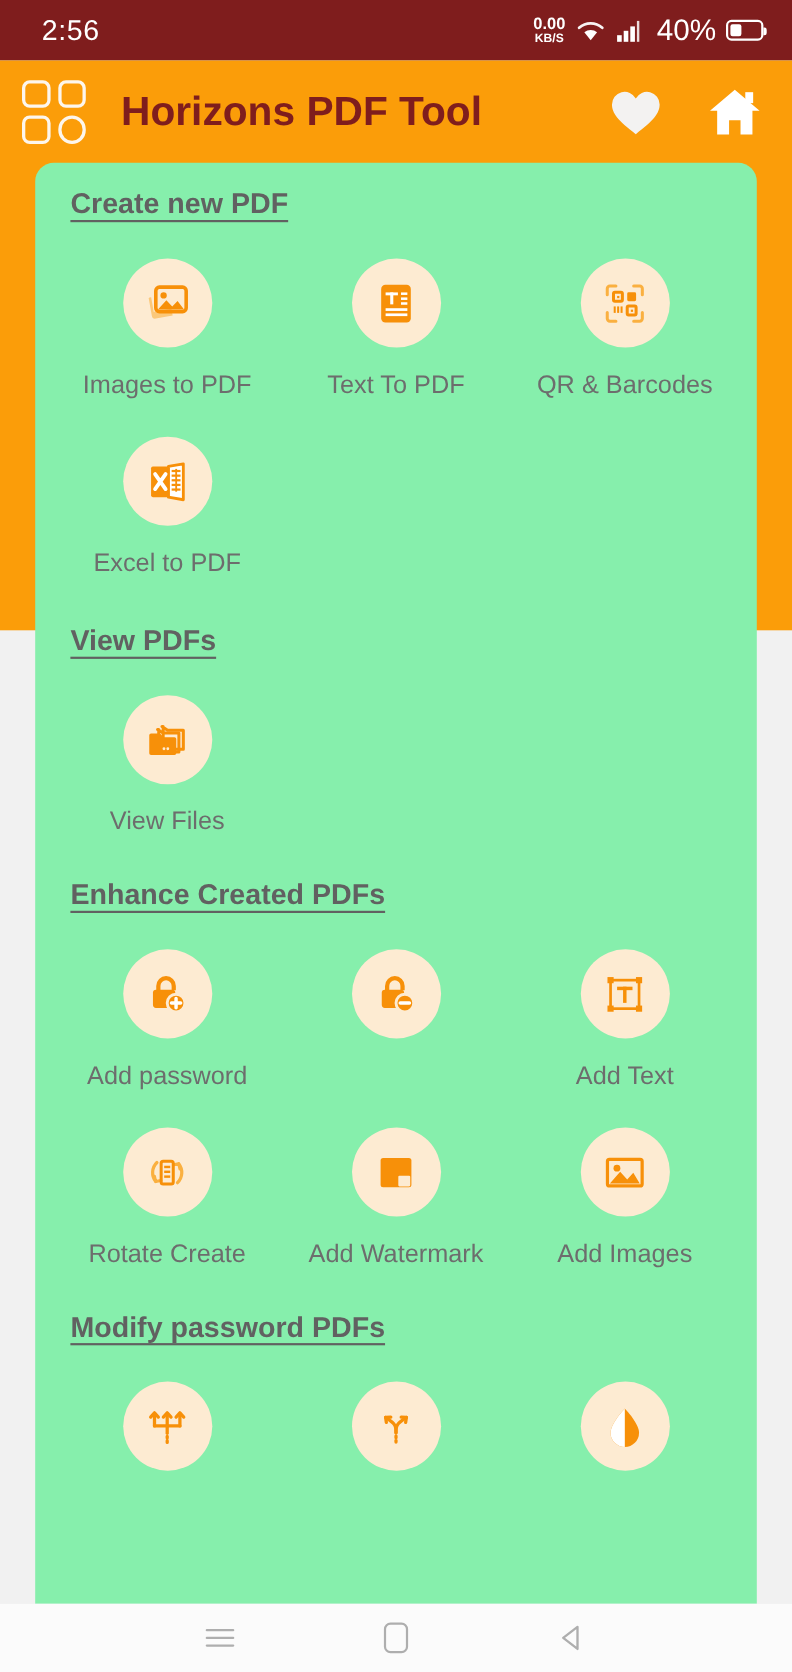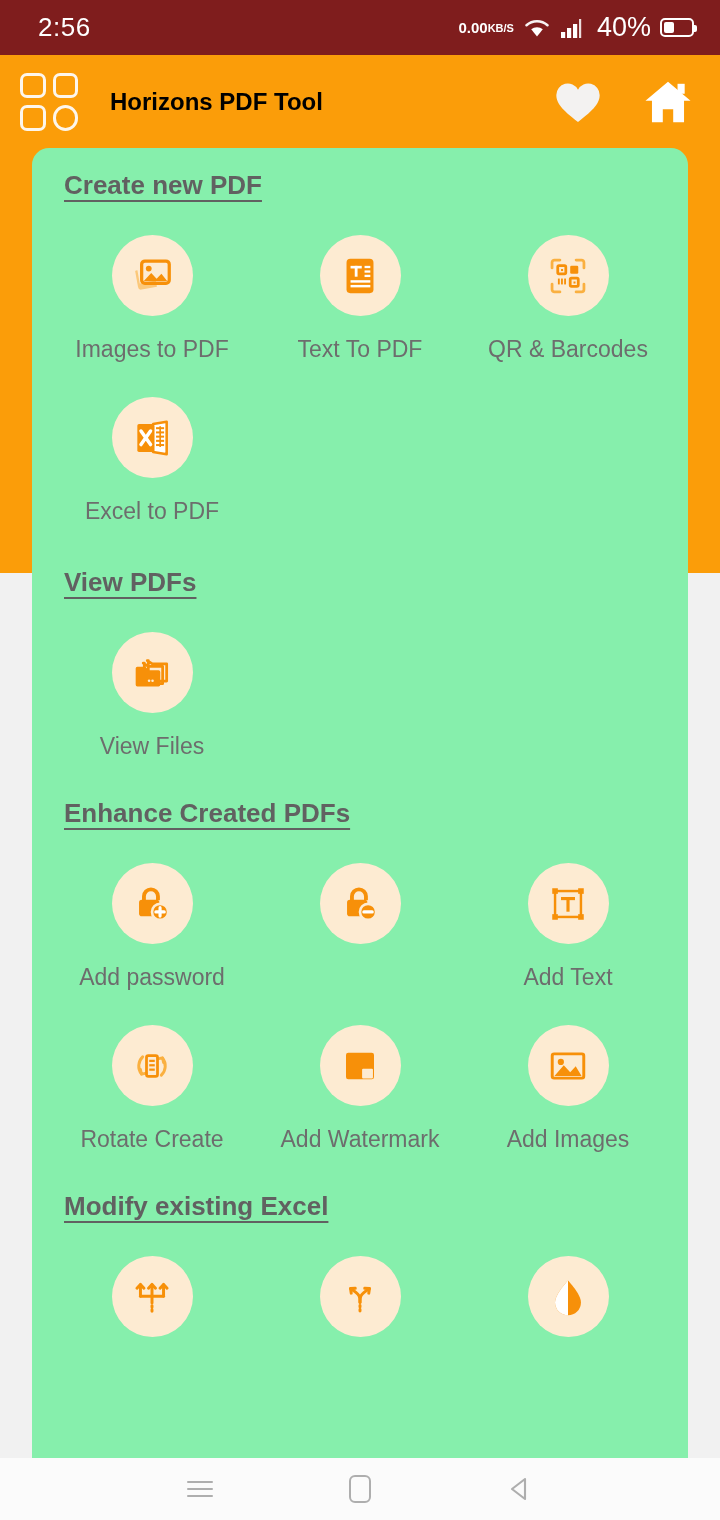--- a/index.html
+++ b/index.html
@@ -34,21 +34,21 @@
     font-size: 26px;
     letter-spacing: 0.5px;
   }
   .status-right {
     display: flex;
     align-items: center;
     gap: 9px;
   }
   .netspeed {
     display: flex;
-    flex-direction: row;
+    flex-direction: column;
     align-items: center;
     line-height: 1;
     font-weight: bold;
   }
   .netspeed .val { font-size: 15px; }
   .netspeed .unit { font-size: 11px; margin-top: 1px; }
   .batt-pct { font-size: 27px; margin-left: 2px; }
   .batt-icon {
     width: 34px; height: 19px;
     border: 2.5px solid #ffffff;
@@ -91,22 +91,22 @@
     grid-template-rows: 1fr 1fr;
     gap: 7px;
     flex: 0 0 auto;
   }
   .grid-icon span {
     border: 3.5px solid #fdf6ec;
     border-radius: 7px;
   }
   .grid-icon span:nth-child(4) { border-radius: 50%; }
   .app-title {
-    color: #000000;
-    font-size: 24px;
+    color: #7f1d1d;
+    font-size: 37px;
     font-weight: bold;
     margin-left: 32px;
     flex: 1 1 auto;
     white-space: nowrap;
   }
   .appbar-actions {
     display: flex;
     align-items: center;
     gap: 38px;
   }
@@ -425,21 +425,21 @@
               <circle cx="8.1" cy="9.8" r="1.7" fill="#F79009"></circle>
               <path d="M4.6 17.4 L9.7 11.6 L13.2 15.4 L16.2 12.1 L19.4 17.4 Z" fill="#F79009"></path>
             </svg>
           </div>
           <div class="tool-label">Add Images</div>
         </div>
       </div>
     </div>
 
     <div class="sec-modify">
-      <div class="section-title">Modify existing Excel</div>
+      <div class="section-title">Modify password PDFs</div>
       <div class="tool-grid">
 
         <div class="tool">
           <div class="tool-circle">
             <svg width="42" height="42" viewBox="0 0 24 24">
               <g fill="none" stroke="#F79009" stroke-width="1.7" stroke-linecap="round" stroke-linejoin="round">
                 <path d="M5.4 11.6 V5.2"></path>
                 <path d="M3.4 7 L5.4 4.8 L7.4 7"></path>
                 <path d="M12 11.6 V5.2"></path>
                 <path d="M10 7 L12 4.8 L14 7"></path>

